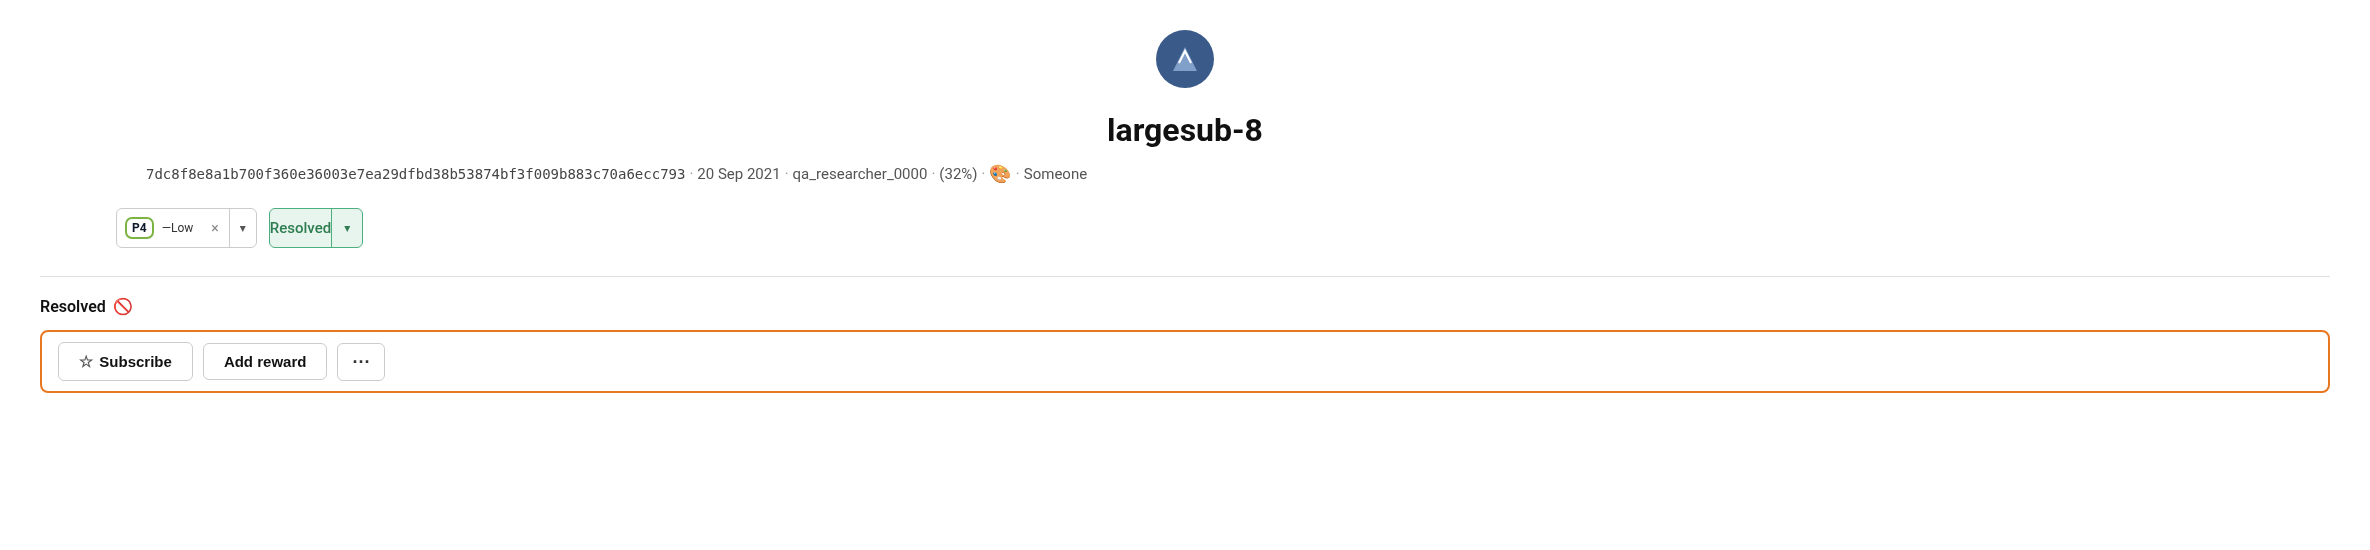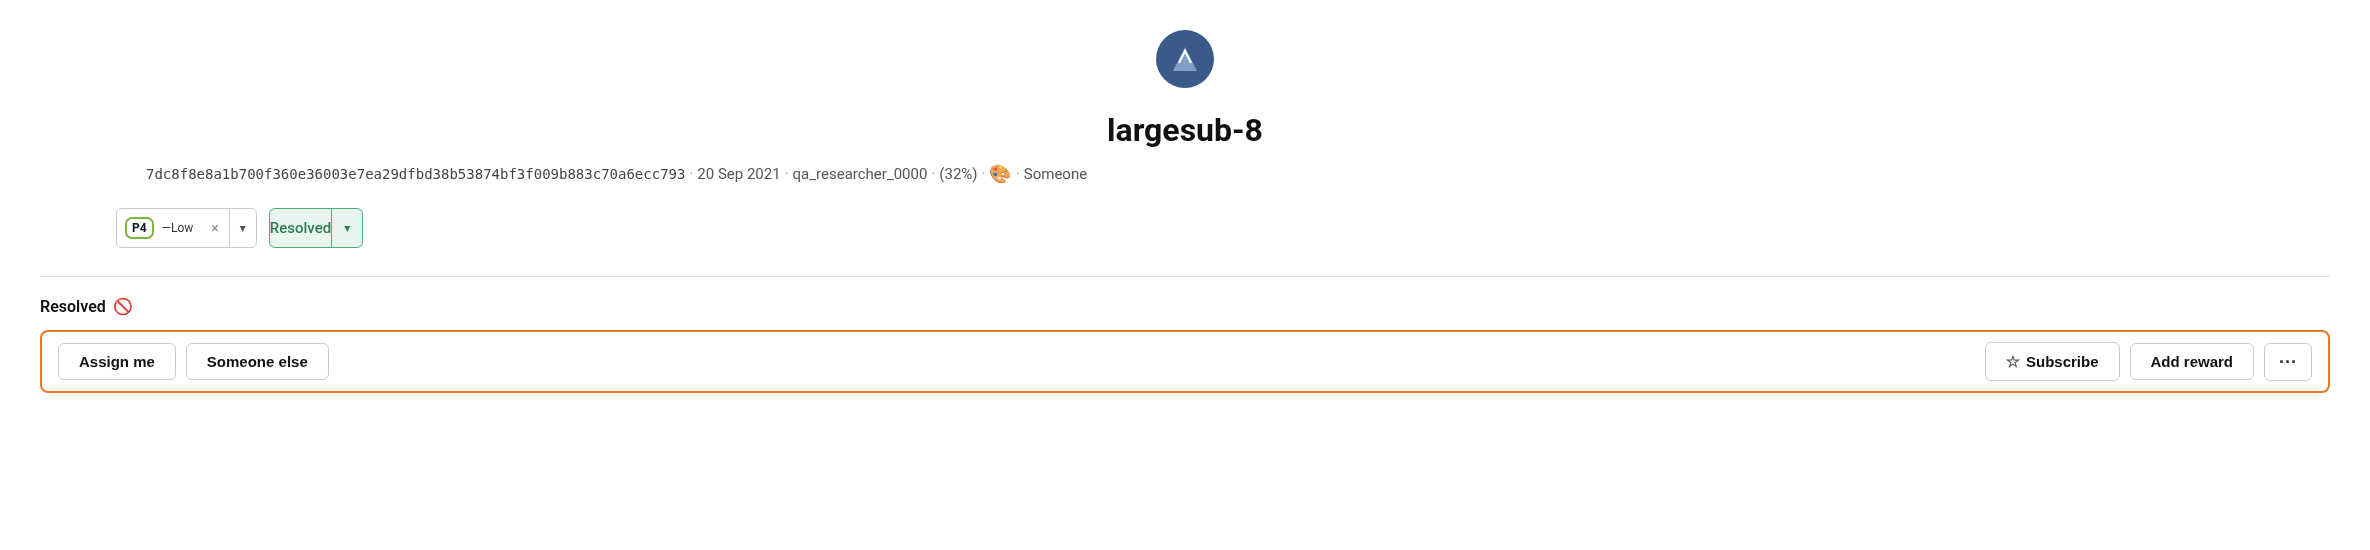--- a/index.html
+++ b/index.html
@@ -280,24 +280,20 @@
 </div>
 
 <hr class="divider-line">
 
 <div class="assignee-row">
   <span class="assignee-label">Resolved</span>
   <span class="no-assign-icon">🚫</span>
 </div>
 
 <div class="action-bar">
-  <div class="action-bar-left">
-    <button class="btn">Assign me</button>
-    <button class="btn">Someone else</button>
-  </div>
   <div class="action-bar-right">
     <button class="btn btn-subscribe">
       <span class="star-icon">☆</span>
       <span>Subscribe</span>
     </button>
     <button class="btn">Add reward</button>
     <button class="btn-more">···</button>
   </div>
 </div>
 

